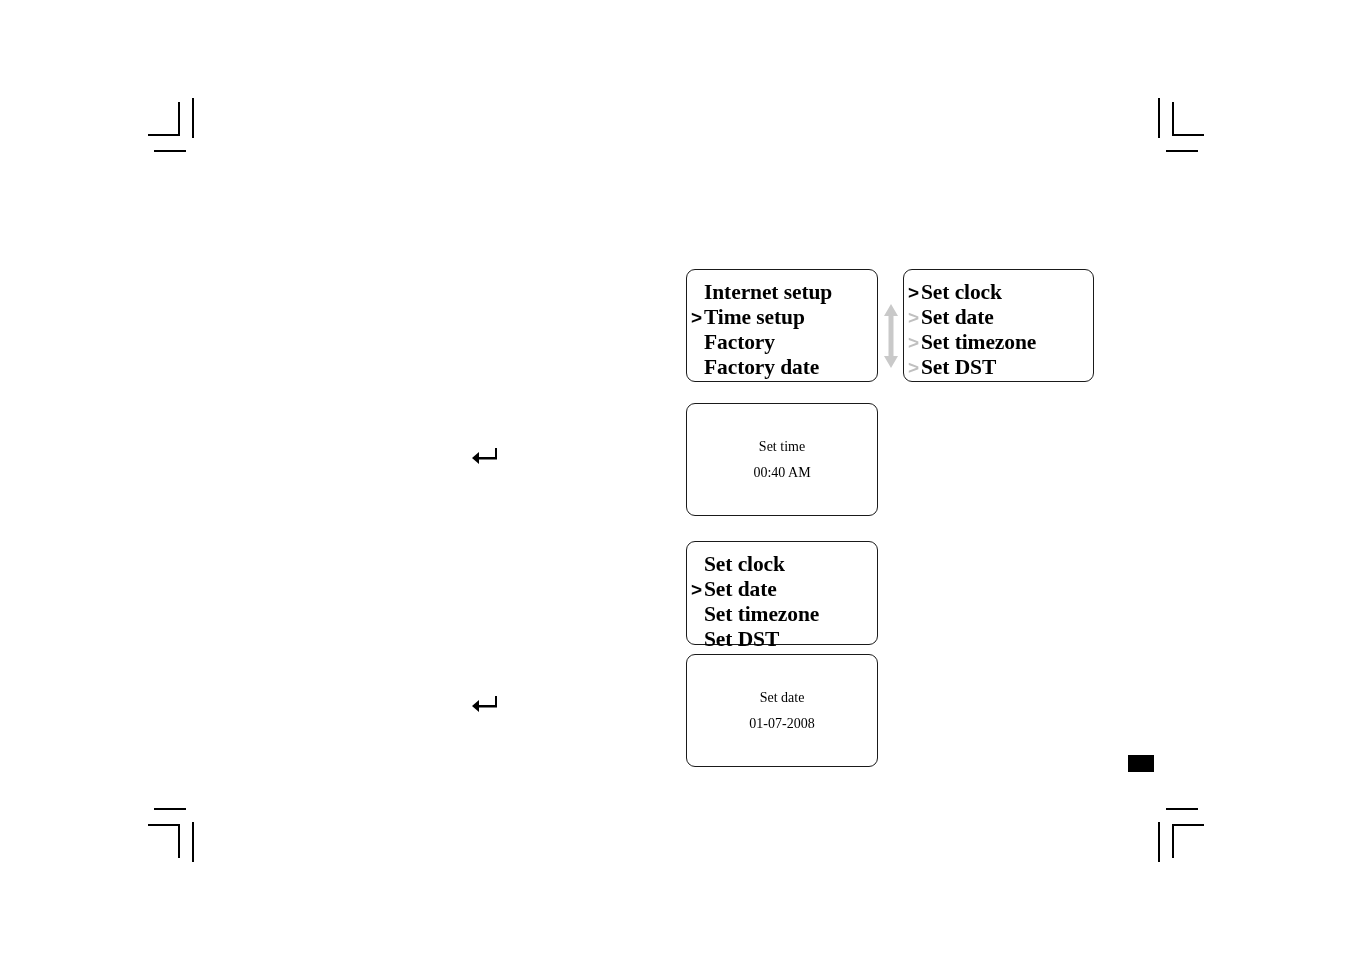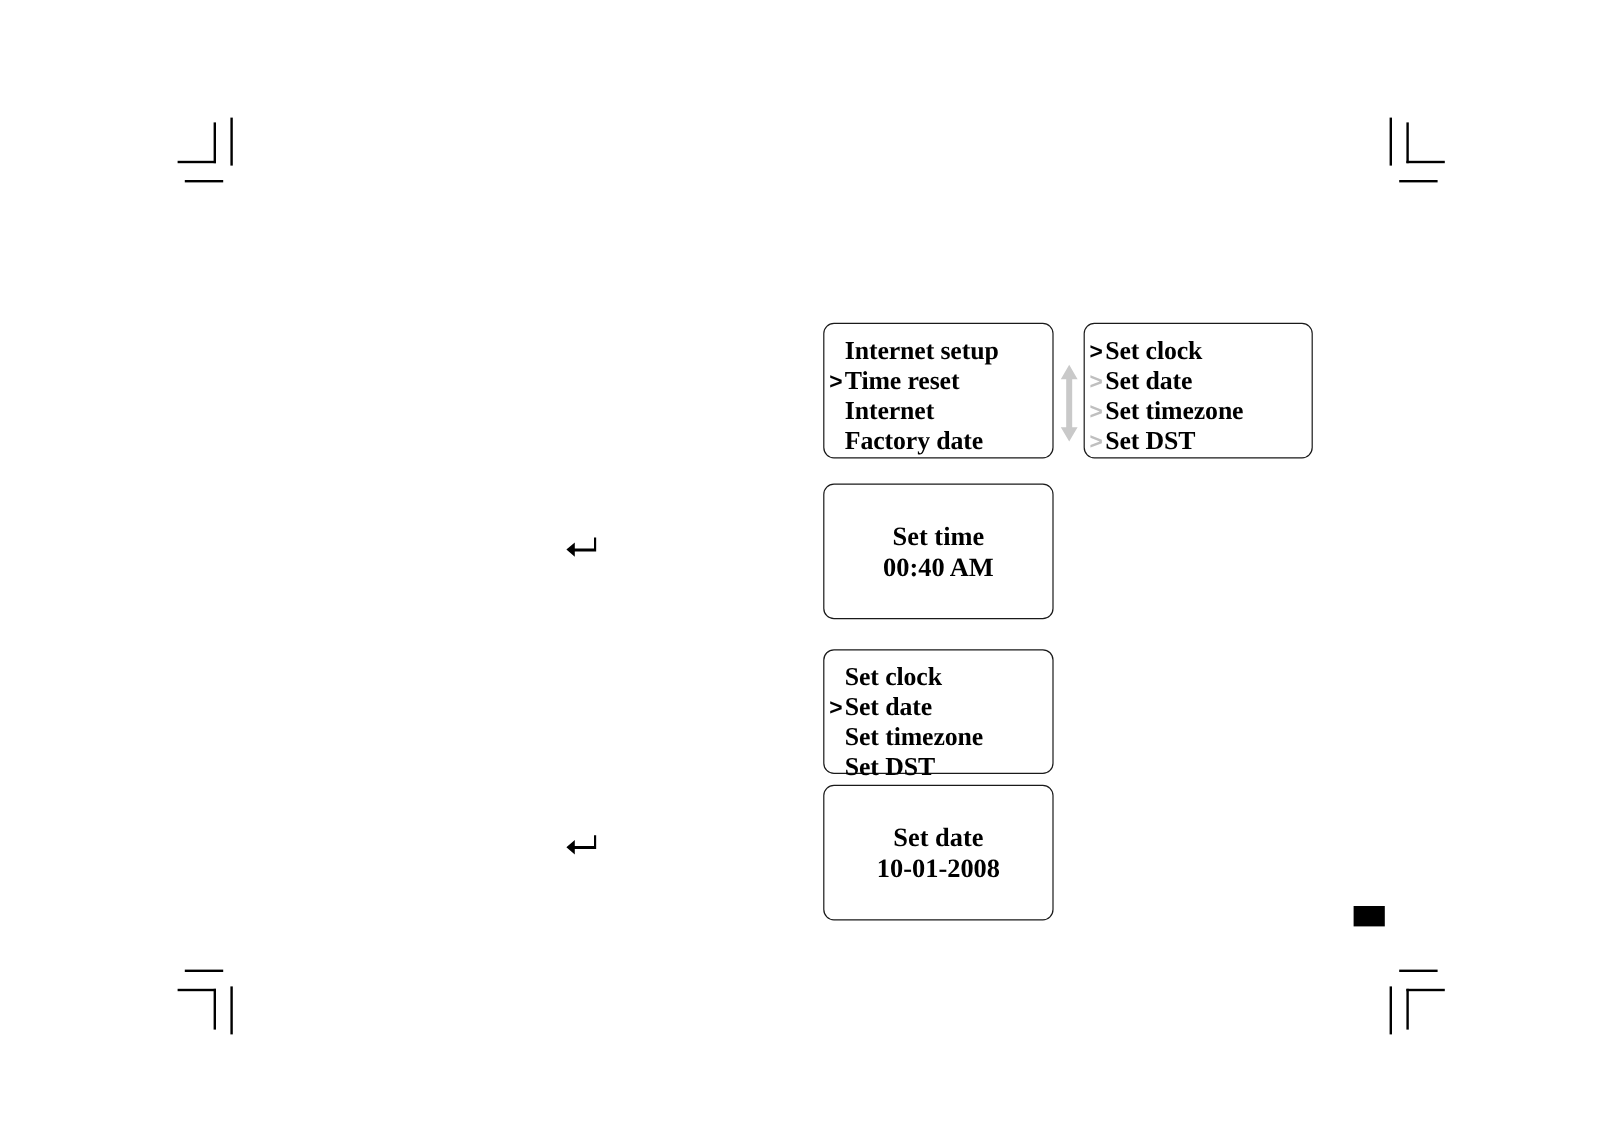--- a/index.html
+++ b/index.html
@@ -99,22 +99,22 @@
   .menu-label { white-space: nowrap; }
 
   
   .value-screen {
     display: flex;
     flex-direction: column;
     align-items: center;
     justify-content: center;
   }
   .value-line {
-    font-size: 22px;
-    font-weight: bold;
+    font-size: 14px;
+    font-weight: normal;
     line-height: 26px;
     white-space: nowrap;
   }
 
   
   .scroll-arrow {
     position: absolute;
     width: 20px;
     height: 66px;
   }
@@ -160,25 +160,25 @@
 <div class="page-marker" style="left:1128px; top:755px; width:26px; height:17px;"></div>
 
 <div class="screen" style="left:686px; top:269px; width:192px; height:113px;">
   <ul class="menu-list">
     <li class="menu-row">
       <span class="chev blank">&gt;</span>
       <span class="menu-label">Internet setup</span>
     </li>
     <li class="menu-row">
       <span class="chev sel">&gt;</span>
-      <span class="menu-label">Time reset</span>
-    </li>
-    <li class="menu-row">
-      <span class="chev blank">&gt;</span>
-      <span class="menu-label">Internet</span>
+      <span class="menu-label">Time setup</span>
+    </li>
+    <li class="menu-row">
+      <span class="chev blank">&gt;</span>
+      <span class="menu-label">Factory</span>
     </li>
     <li class="menu-row">
       <span class="chev blank">&gt;</span>
       <span class="menu-label">Factory date</span>
     </li>
   </ul>
 </div>
 
 <div class="scroll-arrow" style="left:881px; top:303px;">
   <svg viewBox="0 0 20 66" width="20" height="66" aria-hidden="true">
@@ -240,14 +240,14 @@
 </div>
 
 <div class="return-arrow" style="left:471px; top:694px;">
   <svg viewBox="0 0 26 20" width="26" height="20" aria-hidden="true">
     <path d="M24 2 L24 11 L8 11 L8 6 L1 12 L8 18 L8 13.5 L26 13.5 L26 2 Z" fill="#000000"></path>
   </svg>
 </div>
 
 <div class="screen value-screen" style="left:686px; top:654px; width:192px; height:113px;">
   <div class="value-line">Set date</div>
-  <div class="value-line">10-01-2008</div>
+  <div class="value-line">01-07-2008</div>
 </div>
 
 </body></html>

